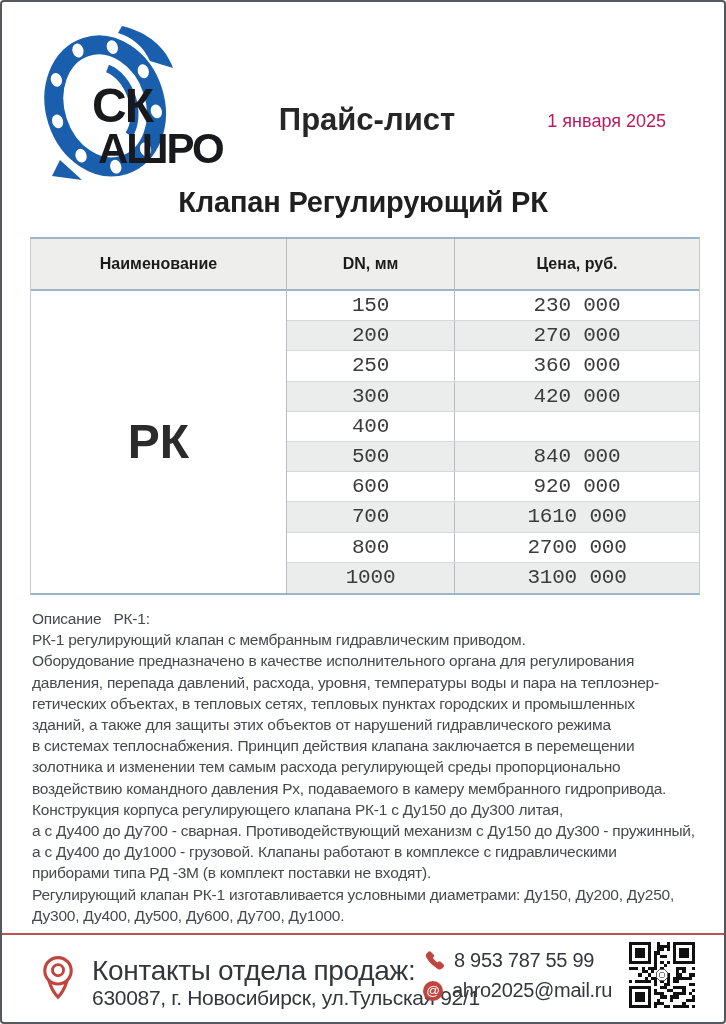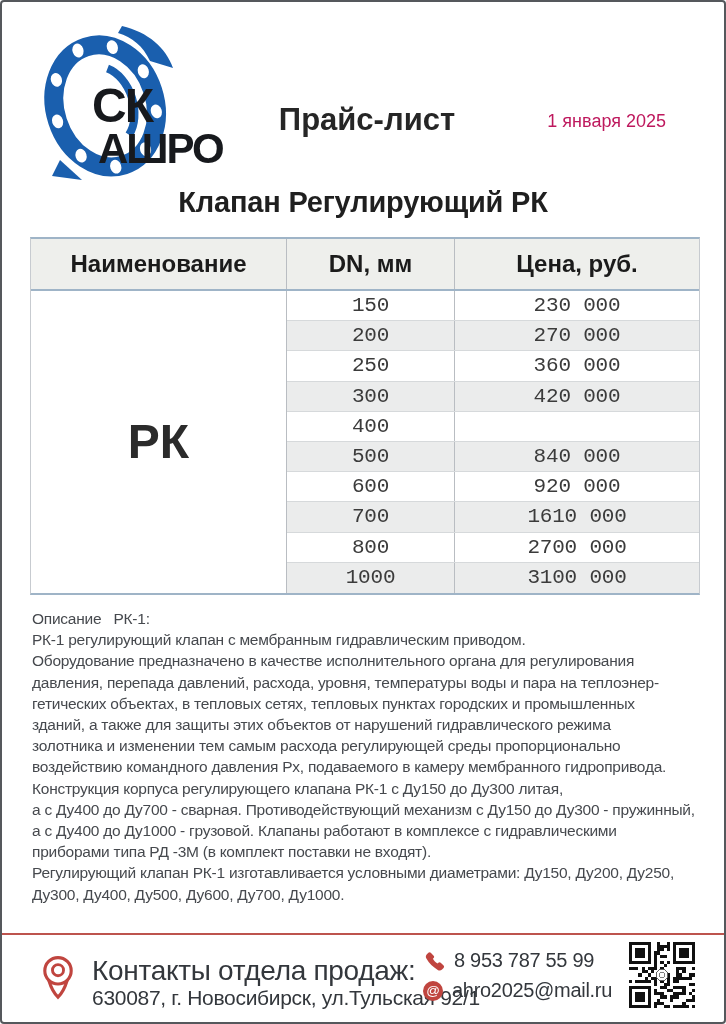--- a/index.html
+++ b/index.html
@@ -25,21 +25,21 @@
   .doc-date{position:absolute;right:58px;top:109px;font-size:18px;color:#be185d;}
   .product-title{position:absolute;left:0;right:0;top:184px;text-align:center;
                  font-size:29px;font-weight:bold;color:#1f1f1f;letter-spacing:-0.2px;}
 
   
   .price-table{position:absolute;left:28px;top:235px;width:670px;box-sizing:border-box;
                border-left:1px solid #c7cbd0;border-right:1px solid #c7cbd0;
                border-top:2px solid var(--tbl-accent);border-bottom:2px solid var(--tbl-accent);}
   .thead{display:flex;height:52px;background:var(--headbg);
          border-bottom:2px solid var(--tbl-accent);box-sizing:border-box;}
-  .th{display:flex;align-items:center;justify-content:center;font-size:24px;
+  .th{display:flex;align-items:center;justify-content:center;font-size:16px;
       font-weight:bold;color:#1b1b1b;box-sizing:border-box;}
   .col1{width:256px;} .col2{width:168px;} .col3{flex:1;}
   .vline{border-right:1px solid var(--grid);}
   .tbody{display:flex;}
   .name-cell{width:256px;box-sizing:border-box;border-right:1px solid var(--grid);
              display:flex;align-items:center;justify-content:center;
              font-size:48px;font-weight:bold;color:#2b2b2b;}
   .rows{flex:1;display:flex;flex-direction:column;}
   .row{display:flex;height:30.2px;box-sizing:border-box;border-bottom:1px solid var(--rowline);font-family:Liberation Mono, monospace;}
   .row:last-child{border-bottom:none;}
@@ -55,21 +55,21 @@
              white-space:pre;}
 
   
   .footer-sep{position:absolute;left:0;right:0;top:931px;height:2px;background:#bd544e;}
   .footer{position:absolute;left:0;right:0;top:933px;bottom:0;}
   .pin{position:absolute;left:38px;top:18px;}
   .contacts-label{position:absolute;left:90px;top:20px;font-size:28px;color:#33373c;
                   letter-spacing:-0.3px;}
   .contacts-address{position:absolute;left:90px;top:51px;font-size:21px;color:#33373c;
                     letter-spacing:-0.3px;}
-  .phone-row{position:absolute;left:422px;top:14px;display:flex;align-items:center;gap:9px;}
+  .phone-row{position:absolute;left:422px;top:14px;display:flex;align-items:flex-start;gap:9px;}
   .email-row{position:absolute;left:420px;top:44px;display:flex;align-items:center;gap:8px;}
   .phone-text,.email-text{font-size:20px;color:#33373c;letter-spacing:-0.3px;}
   .qr{position:absolute;left:627px;top:7px;width:66px;height:66px;}
 </style>
 </head>
 <body>
 
 <div class="page">
 
   <div class="logo">
@@ -150,20 +150,21 @@
     </div>
   </div>
 
   <div class="description">
     <div class="desc-line">Описание   РК-1:</div>
     <div class="desc-line">РК-1 регулирующий клапан с мембранным гидравлическим приводом.</div>
     <div class="desc-line">Оборудование предназначено в качестве исполнительного органа для регулирования</div>
     <div class="desc-line">давления, перепада давлений, расхода, уровня, температуры воды и пара на теплоэнер-</div>
     <div class="desc-line">гетических объектах, в тепловых сетях, тепловых пунктах городских и промышленных</div>
     <div class="desc-line">зданий, а также для защиты этих объектов от нарушений гидравлического режима</div>
+    <div class="desc-line">в системах теплоснабжения. Принцип действия клапана заключается в перемещении</div>
     <div class="desc-line">золотника и изменении тем самым расхода регулирующей среды пропорционально</div>
     <div class="desc-line">воздействию командного давления Рх, подаваемого в камеру мембранного гидропривода.</div>
     <div class="desc-line">Конструкция корпуса регулирующего клапана РК-1 с Ду150 до Ду300 литая,</div>
     <div class="desc-line">а с Ду400 до Ду700 - сварная. Противодействующий механизм с Ду150 до Ду300 - пружинный,</div>
     <div class="desc-line">а с Ду400 до Ду1000 - грузовой. Клапаны работают в комплексе с гидравлическими</div>
     <div class="desc-line">приборами типа РД -3М (в комплект поставки не входят).</div>
     <div class="desc-line">Регулирующий клапан РК-1 изготавливается условными диаметрами: Ду150, Ду200, Ду250,</div>
     <div class="desc-line">Ду300, Ду400, Ду500, Ду600, Ду700, Ду1000.</div>
   </div>
 

